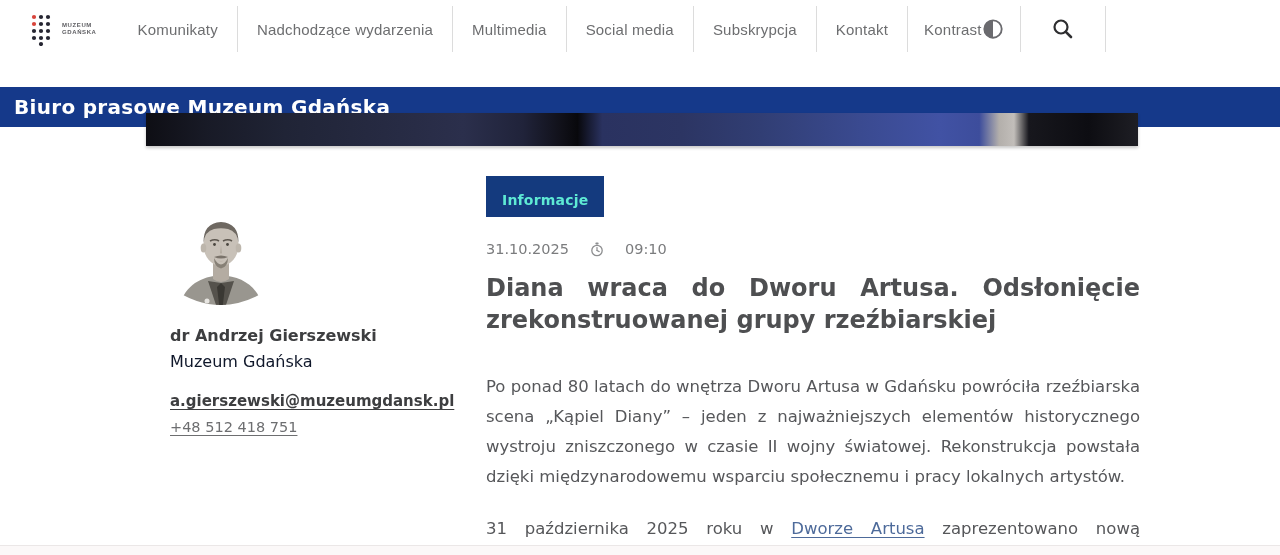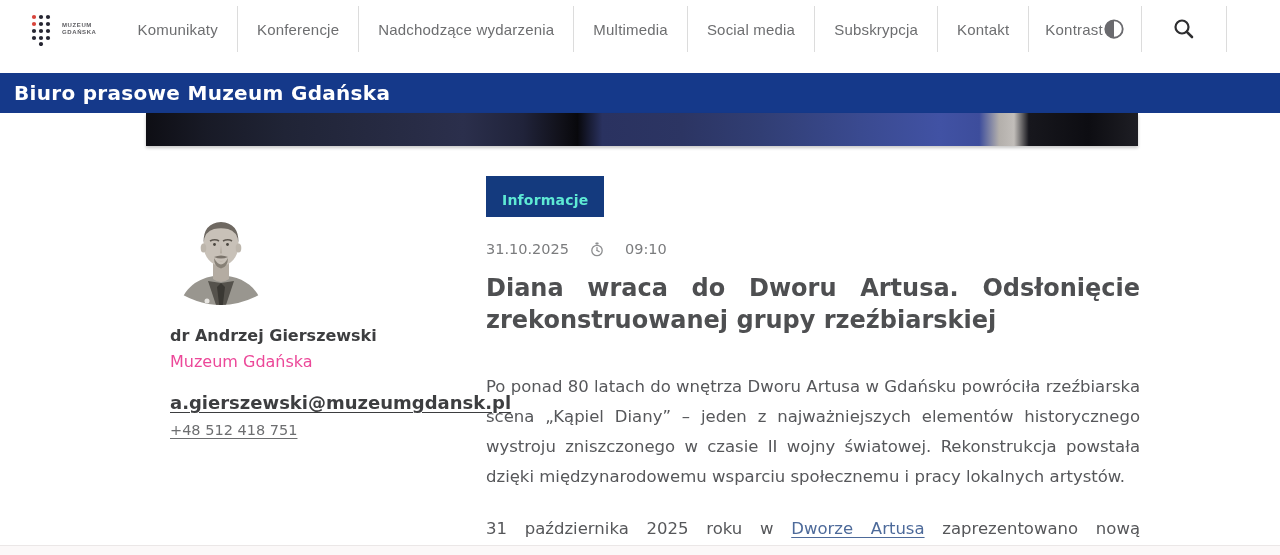--- a/index.html
+++ b/index.html
@@ -21,21 +21,21 @@
   .navlist li {
     display:flex; align-items:center; height:46px; padding:0 19px;
     border-right:1px solid #dcdcdc; color:#6d6e70; font-size:15px;
     letter-spacing:0.2px; cursor:pointer; white-space:nowrap;
   }
   .navlist li.icon-item { padding:0 16px; }
   .contrast-wrap { display:flex; align-items:center; gap:0; }
 
   
   .banner {
-    position:absolute; top:73px; left:0; width:1280px; height:40px;
+    position:absolute; top:87px; left:0; width:1280px; height:40px;
     background:#15398a; display:flex; align-items:center; padding-left:14px;
   }
   .banner-title {
     color:#ffffff; font-size:20px; font-weight:700; letter-spacing:0.3px;
     font-family:"DejaVu Sans", sans-serif;
   }
 
   
   .hero-strip {
     position:absolute; top:113px; left:146px; width:992px; height:33px;
@@ -47,23 +47,23 @@
     box-shadow:0 2px 3px rgba(0,0,0,0.22);
   }
 
   
   .author { position:absolute; top:203px; left:170px; width:280px; }
   .author-photo { width:102px; height:117px; display:block; }
   .author-name {
     margin-top:6px; font-size:16px; font-weight:700; color:#3d3e40;
     font-family:"DejaVu Sans", sans-serif;
   }
-  .author-org { margin-top:7px; font-size:16px; color:#ec4899; font-family:"DejaVu Sans", sans-serif; }
+  .author-org { margin-top:7px; font-size:16px; color:#0f172a; font-family:"DejaVu Sans", sans-serif; }
   .author-email {
-    display:inline-block; margin-top:21px; font-size:18px; font-weight:700; color:#3d3e40;
+    display:inline-block; margin-top:21px; font-size:15px; font-weight:700; color:#3d3e40;
     text-decoration:underline; text-underline-offset:3px; cursor:pointer;
     font-family:"DejaVu Sans", sans-serif;
   }
   .author-phone {
     display:inline-block; margin-top:9px; font-size:14.5px; color:#6d6e70;
     text-decoration:underline; text-underline-offset:3px; cursor:pointer;
     font-family:"DejaVu Sans", sans-serif;
   }
 
   
@@ -111,21 +111,20 @@
       <circle cx="11" cy="32" r="2.1" fill="#262632"></circle>
     </svg>
     <div class="logo-text">
       <span>MUZEUM</span>
       <span>GDAŃSKA</span>
     </div>
   </div>
 
   <ul class="navlist">
     <li>Komunikaty</li>
-    <li>Konferencje</li>
     <li>Nadchodzące wydarzenia</li>
     <li>Multimedia</li>
     <li>Social media</li>
     <li>Subskrypcja</li>
     <li>Kontakt</li>
     <li class="icon-item">
       <span class="contrast-wrap">
         <span>Kontrast</span>
         <svg width="22" height="22" viewBox="0 0 24 24">
           <circle cx="12" cy="12" r="9.5" fill="#ffffff" stroke="#6a6a6e" stroke-width="2"></circle>

